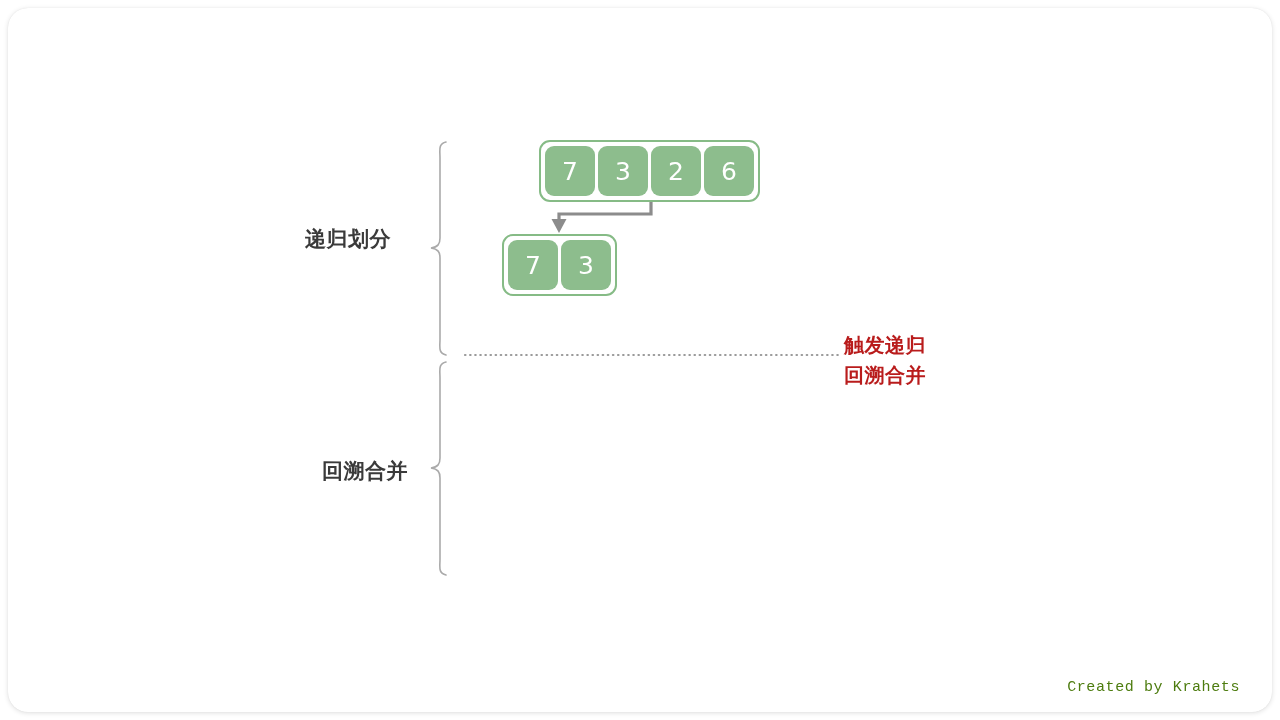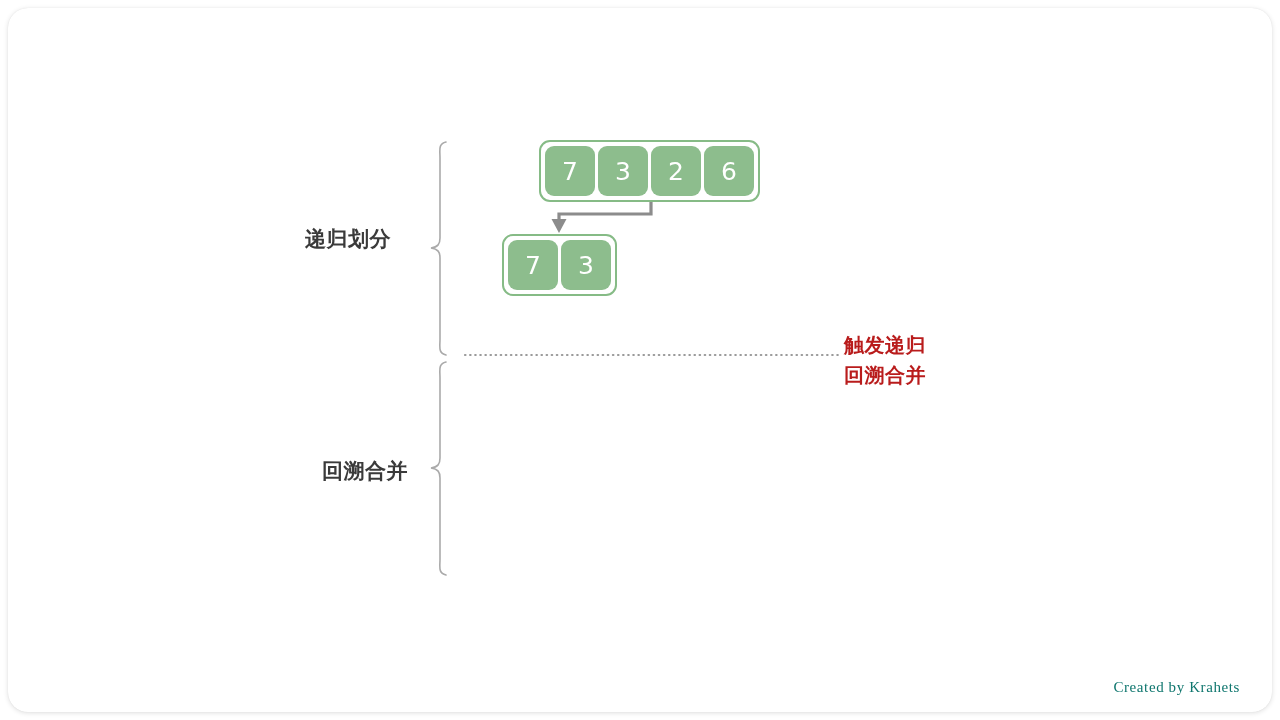--- a/index.html
+++ b/index.html
@@ -92,23 +92,23 @@
     line-height: 30px;
     white-space: nowrap;
     letter-spacing: 0.5px;
   }
 
   
   #credit {
     position: absolute;
     right: 40px;
     bottom: 24px;
-    font-family: Liberation Serif, serif;
+    font-family: Liberation Mono, monospace;
     font-size: 15px;
-    color: #0f766e;
+    color: #4d7c0f;
     letter-spacing: 0.6px;
     white-space: nowrap;
     margin-top: 32px;
   }
 </style>
 </head>
 <body>
 
 <div id="stage">
 

